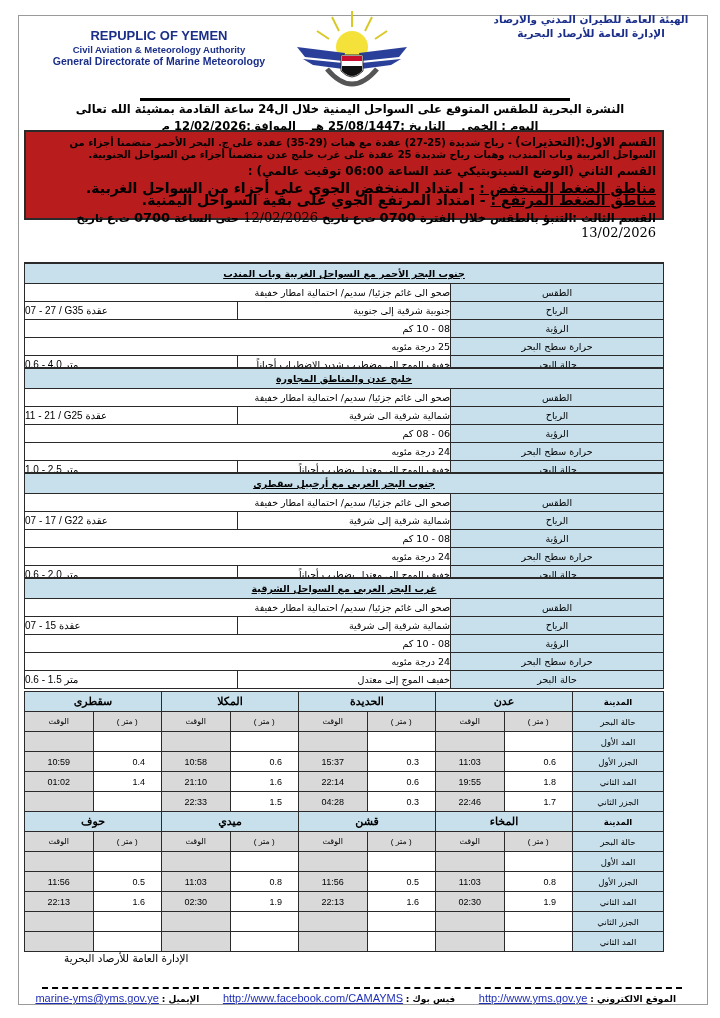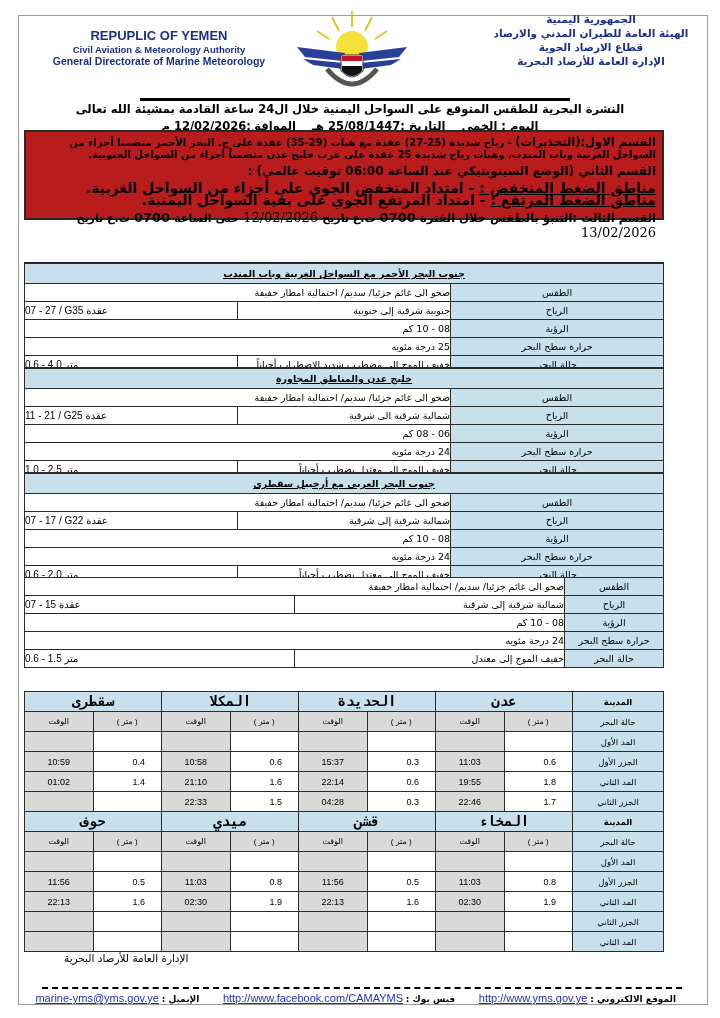--- a/index.html
+++ b/index.html
@@ -28,21 +28,21 @@
   table { border-collapse: collapse; }
   .fc { position: absolute; left: 24px; width: 640px; direction: rtl; table-layout: fixed; }
   .fc td { border: 1px solid #2a2a2a; height: 17px; font-size: 9.5px; padding: 0 0; }
   .fc td.region { background: #c7e0ec; text-align: center; font-weight: bold; text-decoration: underline; height: 19px; border-top: 2px solid #2a2a2a; }
   .fc td.lbl { background: #c7e0ec; text-align: center; width: 98px; }
   .fc td.val { text-align: right; background: #fff; }
   .fc td.extra { text-align: left; background: #fff; width: 235px; direction: ltr; font-family: "Liberation Sans", sans-serif; font-size: 10px; }
 
   .tide { position: absolute; left: 24px; width: 640px; direction: rtl; table-layout: fixed; }
   .tide td { border: 1px solid #2a2a2a; height: 17px; font-size: 9px; text-align: center; font-family: "Liberation Sans", sans-serif; }
-  .tide td.city-h { background: #c7e0ec; font-weight: bold; font-family: Liberation Mono, monospace; font-size: 14px; }
+  .tide td.city-h { background: #c7e0ec; font-weight: bold; font-family: Liberation Sans, sans-serif; font-size: 11px; }
   .tide td.rowlbl { background: #c7e0ec; width: 88px; font-family: "DejaVu Sans", sans-serif; font-size: 8.5px; margin-left: 33px; }
   .tide td.sub { background: #d9d9d9; font-family: Liberation Sans, sans-serif; font-size: 8px; }
   .tide td.h { background: #fff; padding-left: 24px; }
   .tide td.t { background: #d9d9d9; }
 
   .sign { position: absolute; left: 64px; top: 952px; font-size: 10.5px; direction: rtl; }
   .dash { position: absolute; left: 42px; top: 987px; width: 640px; border-top: 2px dashed #000; }
   .footer { position: absolute; left: 26px; top: 992px; width: 650px; direction: rtl; font-size: 10px; font-family: "Liberation Sans", sans-serif; white-space: nowrap; }
   .footer .k { font-weight: bold; font-family: "DejaVu Sans", sans-serif; font-size: 9px; }
   .footer a { color: #1f2fb5; text-decoration: underline; font-size: 11px; }
@@ -74,23 +74,21 @@
     <path d="M120 44 L72 50 L74 58 L112 54 Z" fill="#2a3f99"></path>
     <path d="M114 56 L74 60 L74 66 L104 62 Z" fill="#2a3f99"></path>
     <path d="M54 52 L76 52 L76 68 Q65 80 54 68 Z" fill="#fff" stroke="#333" stroke-width="1"></path>
     <rect x="55" y="53" width="20" height="5" fill="#c8102e"></rect>
     <path d="M55 63 L75 63 L75 68 Q65 78 55 68 Z" fill="#111"></path>
     <path d="M40 66 Q65 96 90 66" fill="none" stroke="#555" stroke-width="5"></path>
   </svg>
 </div>
 
 <div class="hdr-ar">
-  <div>الجمهورية اليمنية</div>
   <div>الهيئة العامة للطيران المدني والارصاد</div>
-  <div>قطاع الارصاد الجوية</div>
   <div>الإدارة العامة للأرصاد البحرية</div>
 </div>
 
 <div class="rule"></div>
 <div class="title-line">النشرة البحرية للطقس المتوقع على السواحل اليمنية خلال ال24 ساعة القادمة بمشيئة الله تعالى</div>
 <div class="date-line">
   <span>اليوم : الخمي</span>
   <span>التاريخ :25/08/1447 هـ</span>
   <span>الموافق:12/02/2026 م</span>
 </div>
@@ -204,20 +202,23 @@
         </tr>
         <tr>
           <td class="lbl">حالة البحر</td>
           <td class="val">خفيف الموج إلى معتدل يضطرب أحياناً</td>
           <td class="extra">0.6 - 2.0 متر</td>
         </tr>
       </tbody>
     </table>
     <table class="fc" style="top: 577px;">
       <tbody>
+        <tr>
+          <td class="region" colspan="3">غرب البحر العربي مع السواحل الشرقية</td>
+        </tr>
         <tr>
           <td class="lbl">الطقس</td>
           <td class="val" colspan="2">صحو الى غائم جزئيا/ سديم/ احتمالية امطار خفيفة</td>
         </tr>
         <tr>
           <td class="lbl">الرياح</td>
           <td class="val">شمالية شرقية إلى شرقية</td>
           <td class="extra">07 - 15 عقدة</td>
         </tr>
         <tr>

